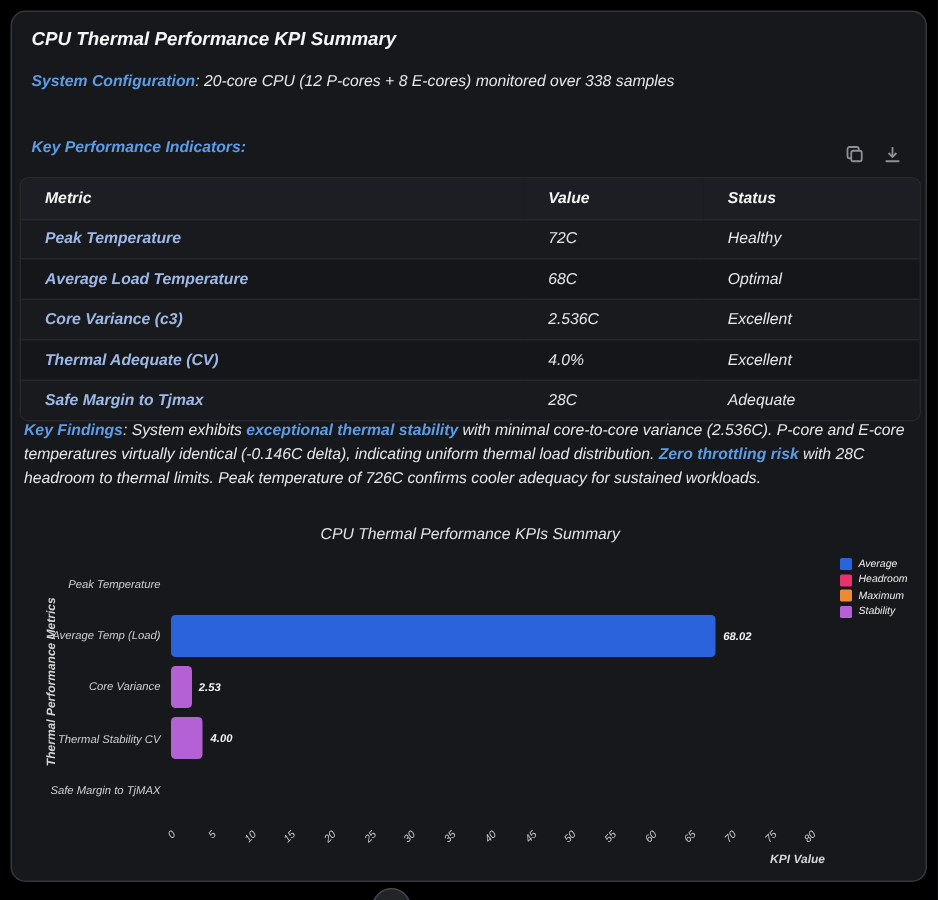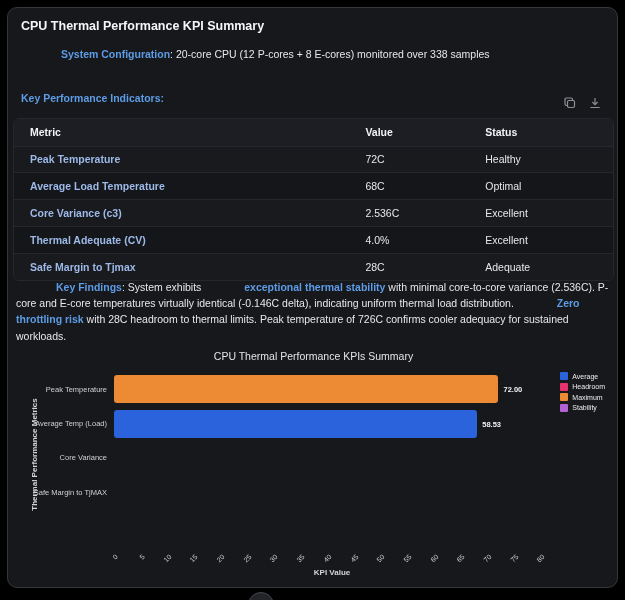--- a/index.html
+++ b/index.html
@@ -12,29 +12,29 @@
     --muted:#8e9096;
     --chart-text:#d4d5d7;
     --row-a:#191a1e;
     --row-b:#15161a;
     --head-bg:#1d1e23;
     --row-line:#26272c;
   }
   *{margin:0;padding:0;box-sizing:border-box;}
   body{width:625px;height:600px;overflow:hidden;background:var(--bg);
        font-family:"Liberation Sans",sans-serif;color:var(--text);}
-  .page{position:relative;width:625px;height:420px;background:var(--bg);}
+  .page{position:relative;width:625px;height:420px;background:var(--bg);font-style:italic;}
   .card{position:absolute;left:7px;top:7px;width:611px;height:581px;
         background:var(--card-bg);border:1px solid var(--card-border);
         border-radius:10px;overflow:hidden;}
   .title{position:absolute;left:13px;top:11px;font-size:12.5px;font-weight:bold;color:#f5f6f7;}
   .line{position:absolute;left:13px;font-size:10.5px;color:var(--text);}
   .sysline{top:40px;}
   .kpiline{top:84px;font-weight:bold;color:var(--accent);}
-  .accent-b{color:var(--accent);font-weight:bold;margin-left:40px;}
+  .accent-b{color:var(--accent);font-weight:bold;}
   .toolbar{position:absolute;top:88px;right:15px;display:flex;gap:11px;align-items:center;}
   .icon-btn{width:14px;height:14px;cursor:pointer;color:var(--muted);}
   .icon-btn svg{width:14px;height:14px;display:block;}
 
   .tablewrap{position:absolute;left:5px;top:110px;width:601px;border:1px solid var(--row-line);
              border-radius:6px;overflow:hidden;}
   table{width:100%;border-collapse:collapse;font-size:10.5px;table-layout:fixed;}
   th,td{text-align:left;padding:0 0 0 16px;height:26.8px;vertical-align:middle;}
   thead th{background:var(--head-bg);color:#f2f3f5;font-weight:bold;height:27px;}
   col.c1{width:56%;} col.c2{width:20%;} col.c3{width:24%;}
@@ -58,21 +58,21 @@
   .plotwrap{position:absolute;left:0;top:30px;width:542px;}
   .crow{display:flex;align-items:center;height:34.4px;}
   .cat{width:106px;padding-right:7px;text-align:right;font-size:7.5px;color:#cfd0d3;flex:0 0 auto;}
   .bararea{position:relative;width:436px;height:34.4px;flex:0 0 auto;}
   .bar{position:absolute;left:0;top:3.2px;height:28px;border-radius:3px;}
   .val{position:absolute;top:50%;transform:translateY(-50%);font-size:7.5px;
        font-weight:bold;color:#f2f3f5;white-space:nowrap;}
   .xticks{position:absolute;left:106px;top:206px;width:436px;height:22px;}
   .tick{position:absolute;top:5px;font-size:7px;color:#c9cacd;
         transform:rotate(-45deg);transform-origin:top right;white-space:nowrap;}
-  .xlab{position:absolute;left:106px;top:226px;width:436px;text-align:center;
+  .xlab{position:absolute;left:106px;top:226px;width:436px;text-align:right;
         font-size:8px;font-weight:bold;color:var(--chart-text);}
   .scroll-circle{position:absolute;left:248px;top:592px;width:26px;height:26px;
         border-radius:50%;background:#232428;border:1px solid #46474c;}
 </style>
 </head>
 <body>
 
 <div class="page">
   <div class="card">
 
@@ -161,34 +161,41 @@
           </div>
           <div class="lg-item">
             <span class="lg-swatch" style="background: rgb(181, 97, 214);"></span>
             <span class="lg-label">Stability</span>
           </div>
         </div>
       <div class="ylab">Thermal Performance Metrics</div>
       <div class="plotwrap">
           <div class="crow">
             <div class="cat">Peak Temperature</div>
-            <div class="bararea">
-              <div class="bar" style="width: 384.48px; background: rgb(236, 139, 51);"></div>
-              <div class="val" style="left: 389.48px;">72.00</div>
-            </div>
           </div>
           <div class="crow">
             <div class="cat">Average Temp (Load)</div>
             <div class="bararea">
               <div class="bar" style="width: 363.227px; background: rgb(42, 99, 220);"></div>
-              <div class="val" style="left: 368.227px;">58.53</div>
+              <div class="val" style="left: 368.227px;">68.02</div>
             </div>
           </div>
           <div class="crow">
             <div class="cat">Core Variance</div>
+            <div class="bararea">
+              <div class="bar" style="width: 13.5102px; background: rgb(181, 97, 214);"></div>
+              <div class="val" style="left: 18.5102px;">2.53</div>
+            </div>
+          </div>
+          <div class="crow">
+            <div class="cat">Thermal Stability CV</div>
+            <div class="bararea">
+              <div class="bar" style="width: 21.36px; background: rgb(181, 97, 214);"></div>
+              <div class="val" style="left: 26.36px;">4.00</div>
+            </div>
           </div>
           <div class="crow">
             <div class="cat">Safe Margin to TjMAX</div>
           </div>
         </div>
       <div class="xticks">
           <span class="tick" style="right: 436px;">0</span>
           <span class="tick" style="right: 409.3px;">5</span>
           <span class="tick" style="right: 382.6px;">10</span>
           <span class="tick" style="right: 355.9px;">15</span>

